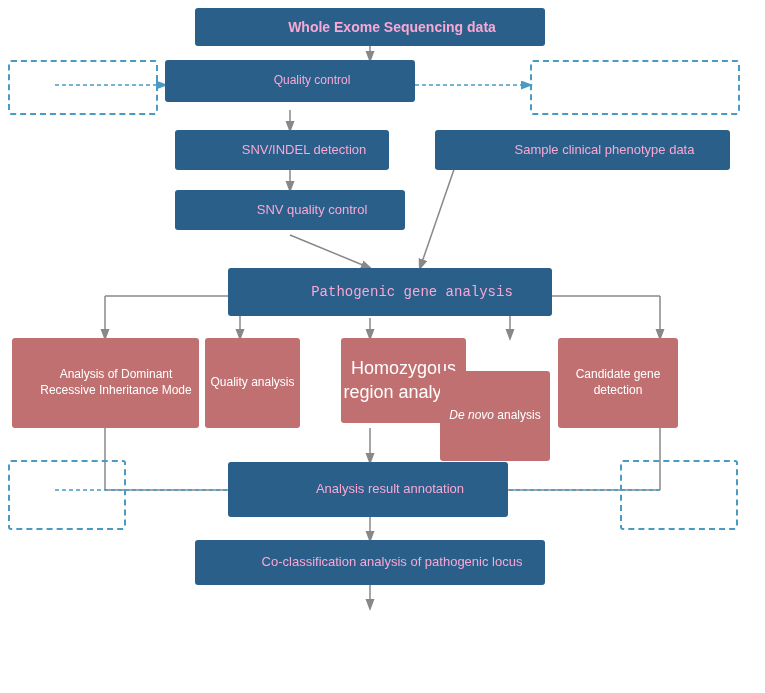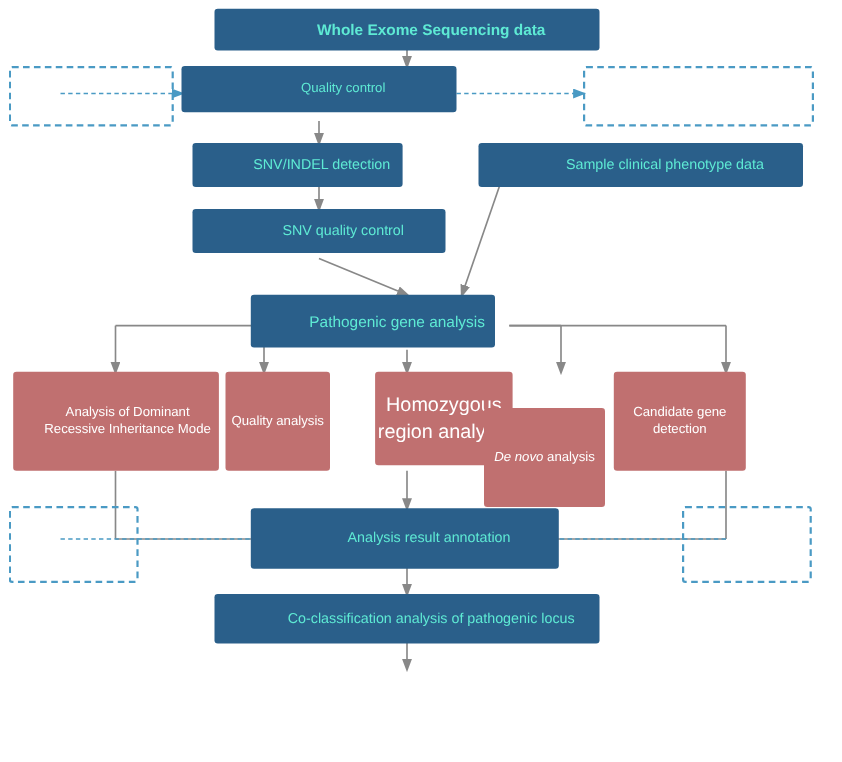--- a/index.html
+++ b/index.html
@@ -35,21 +35,21 @@
       display: flex;
       align-items: center;
       justify-content: center;
       border-radius: 3px;
       line-height: 1.3;
       font-size: 13px;
     }
 
     .blue-node {
       background: #2a5f8a;
-      color: #5eead4;
+      color: #f9a8d4;
       border: none;
       padding-left: 44px;
     }
 
     .salmon-node {
       background: #c07070;
       color: #fff;
       border: none;
     }
 
@@ -128,33 +128,33 @@
   <div class="dashed-box" style="left:530px; top:60px; width:210px; height:55px;"></div>
 
   <div class="node blue-node" style="left:195px; top:8px; width:350px; height:38px; font-size:14px; font-weight:bold;">
     <span>Whole Exome Sequencing data</span>
   </div>
 
   <div class="node blue-node" style="left:165px; top:60px; width:250px; height:42px; font-size:12px;">
     <span>Quality control</span>
   </div>
 
-  <div class="node blue-node" style="left:175px; top:130px; width:191px; height:40px;">
+  <div class="node blue-node" style="left:175px; top:130px; width:214px; height:40px;">
     <span>SNV/INDEL detection</span>
   </div>
 
   <div class="node blue-node" style="left:175px; top:190px; width:230px; height:40px;">
     <span>SNV quality control</span>
   </div>
 
   <div class="node blue-node" style="left:435px; top:130px; width:295px; height:40px; font-size:13px;">
     <span>Sample clinical phenotype data</span>
   </div>
 
-  <div class="node blue-node" style="left:228px; top:268px; width:222px; height:48px; font-size:14px;">
+  <div class="node blue-node" style="left:228px; top:268px; width:324px; height:48px; font-size:14px;font-family:Liberation Mono, monospace;">
     <span>Pathogenic gene analysis</span>
   </div>
 
   <div class="node salmon-node" style="left:12px; top:338px; width:187px; height:90px; font-size:12px;padding-left:21px;">
     <span>Analysis of Dominant Recessive Inheritance Mode</span>
   </div>
 
   <div class="node salmon-node" style="left:205px; top:338px; width:95px; height:90px; font-size:12px;">
     <span>Quality analysis</span>
   </div>

